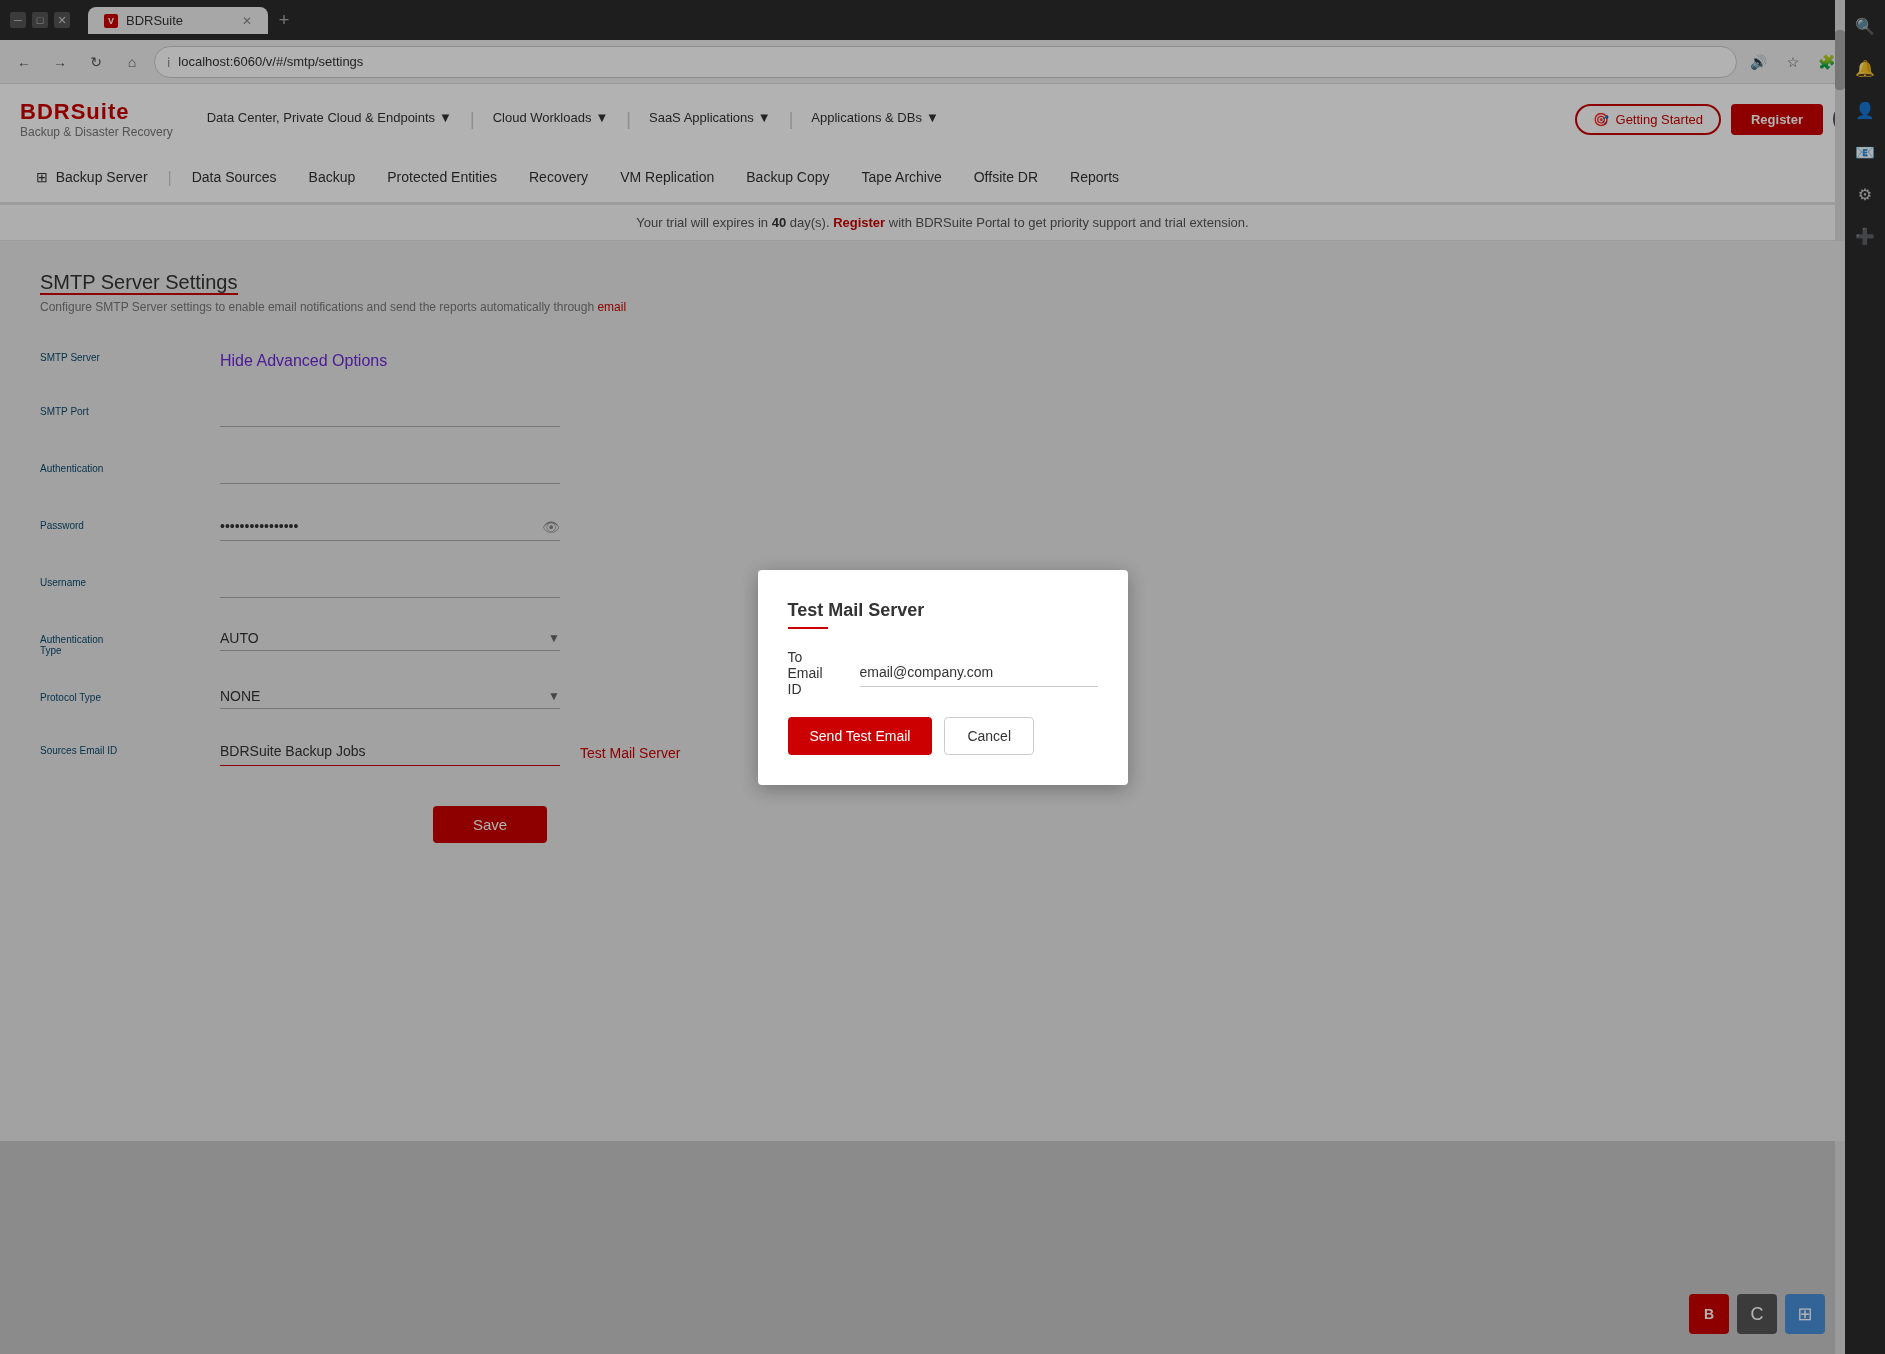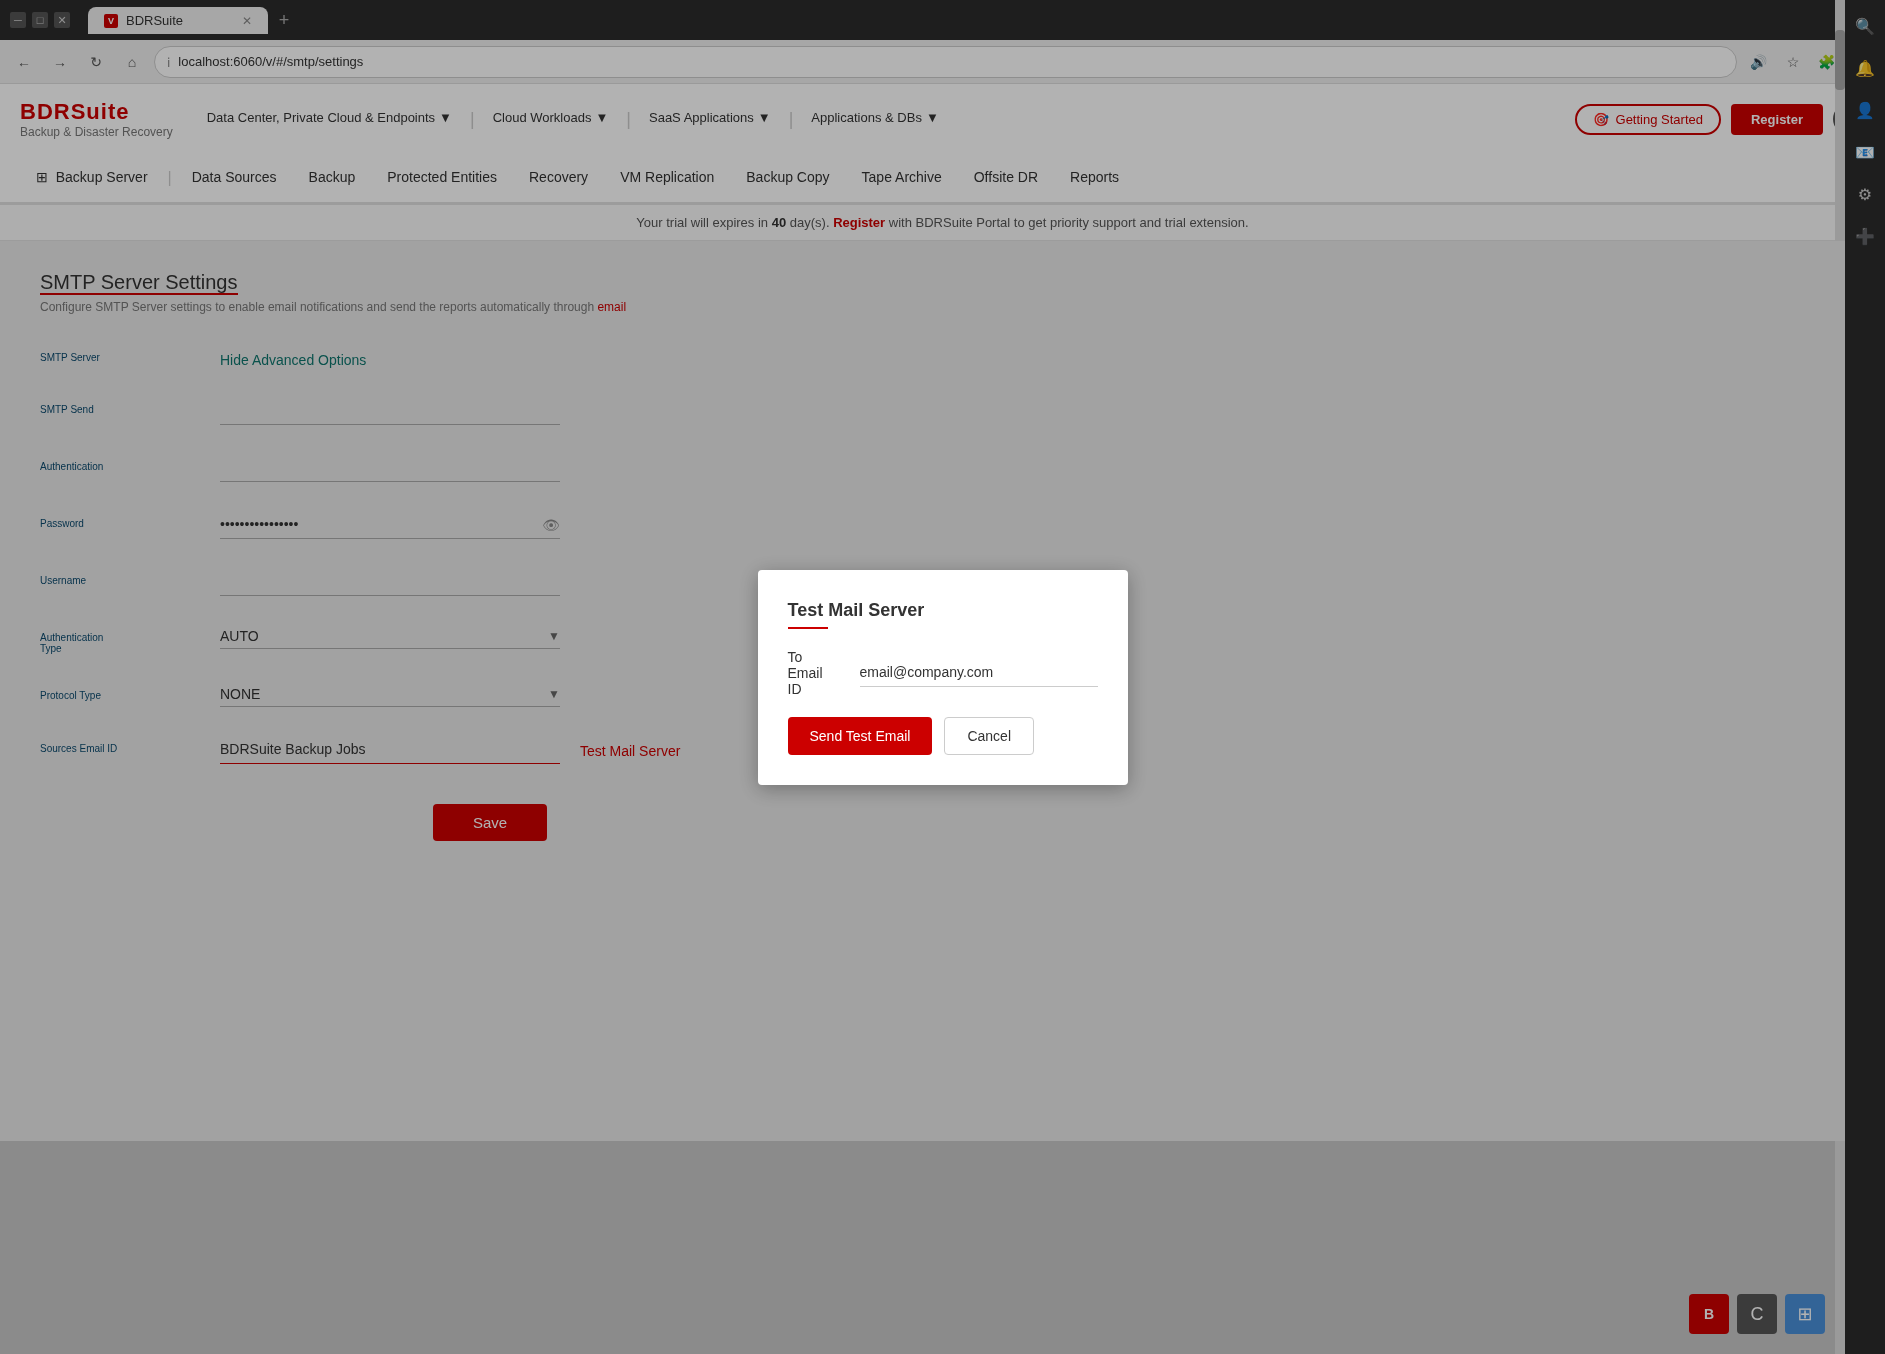--- a/index.html
+++ b/index.html
@@ -67,21 +67,21 @@
     .form-hint { font-size: 11px; color: #aaa; margin-top: 4px; }
     .form-action-link { color: #c00; font-size: 14px; cursor: pointer; padding-top: 8px; }
     .form-select-wrap { display: flex; align-items: center; width: 100%; border-bottom: 1px solid #aaa; padding: 4px 0; }
     .form-select { background: transparent; border: none; font-size: 14px; color: #333; outline: none; flex: 1; cursor: pointer; appearance: none; }
     .select-arrow { color: #666; font-size: 12px; cursor: pointer; }
     .password-wrap { position: relative; display: flex; align-items: center; }
     .password-wrap .form-input { padding-right: 30px; }
     .eye-icon { position: absolute; right: 0; color: #888; cursor: pointer; font-size: 14px; }
 
     
-    .hide-advanced { color: #0f766e; font-size: 14px; cursor: pointer; }
+    .hide-advanced { color: #6d28d9; font-size: 16px; cursor: pointer; }
 
     
     .dialog-overlay { position: fixed; top: 0; left: 0; width: 100%; height: 100%; background: rgba(0,0,0,0.3); display: flex; align-items: center; justify-content: center; z-index: 1000; }
     .dialog { background: white; border-radius: 4px; padding: 30px; width: 370px; box-shadow: 0 4px 20px rgba(0,0,0,0.3); }
     .dialog-title { font-size: 18px; color: #333; margin-bottom: 6px; font-weight: 600; }
     .dialog-title-underline { width: 40px; height: 2px; background: #c00; margin-bottom: 20px; }
     .dialog-field { display: flex; align-items: center; margin-bottom: 20px; gap: 12px; }
     .dialog-field-input { flex: 1; border: none; border-bottom: 1px solid #ccc; padding: 6px 0; font-size: 14px; color: #333; outline: none; background: transparent; }
     .dialog-actions { display: flex; gap: 12px; margin-top: 10px; }
     .btn-send-test { background: #c00; color: white; border: none; padding: 10px 22px; border-radius: 4px; cursor: pointer; font-size: 14px; font-weight: 500; }
@@ -236,21 +236,21 @@
   </div>
 
   <div class="form-section">
 
     <div class="form-row">
       <div class="form-label">SMTP Server</div>
       <div class="form-action-link hide-advanced">Hide Advanced Options</div>
     </div>
 
     <div class="form-row">
-      <div class="form-label">SMTP Send</div>
+      <div class="form-label">SMTP Port</div>
       <div class="form-control-wrap">
         <input class="form-input" type="text" value="" style="">
       </div>
     </div>
 
     <div class="form-row">
       <div class="form-label">Authentication</div>
       <div class="form-control-wrap">
         <input class="form-input" type="text" value="" style="">
       </div>

